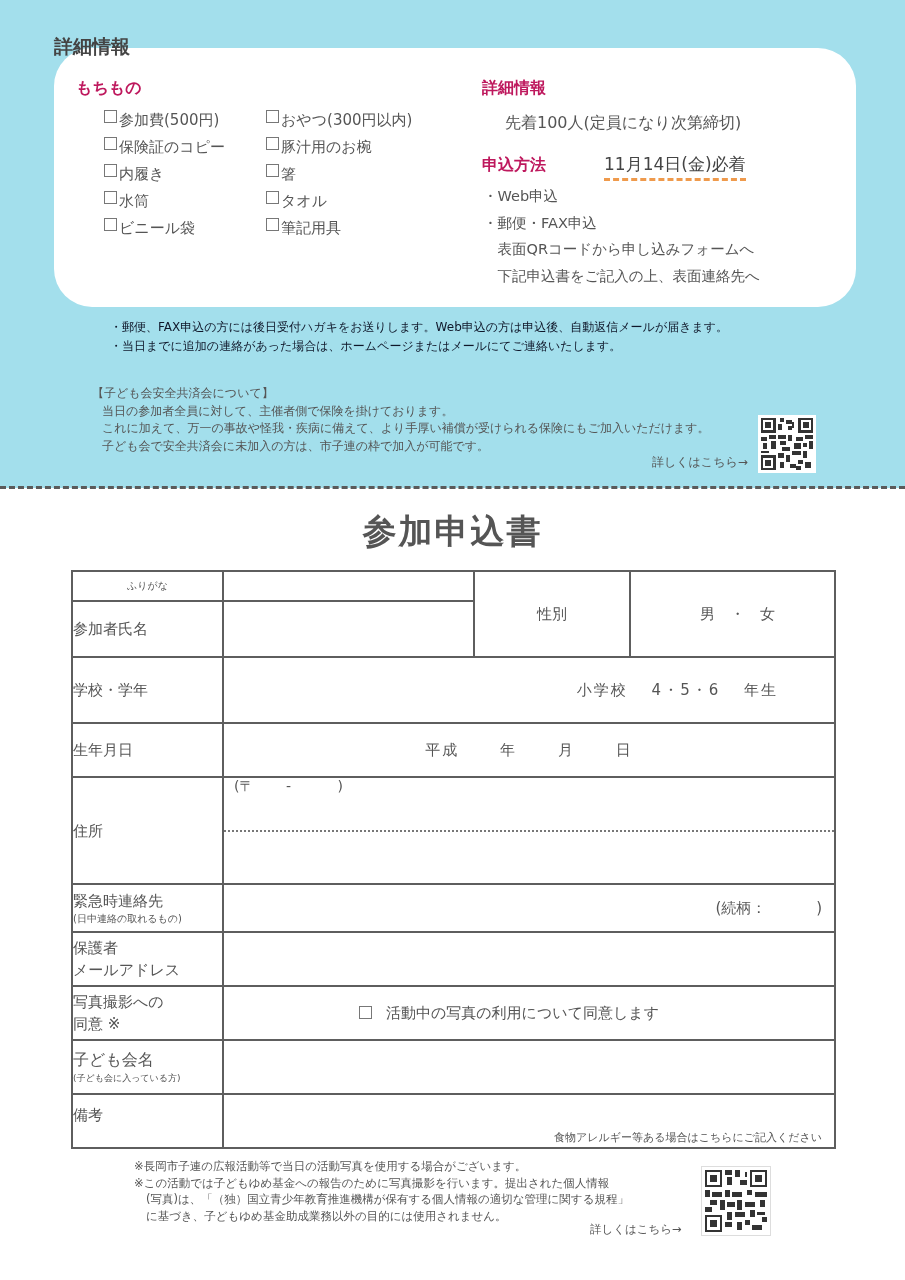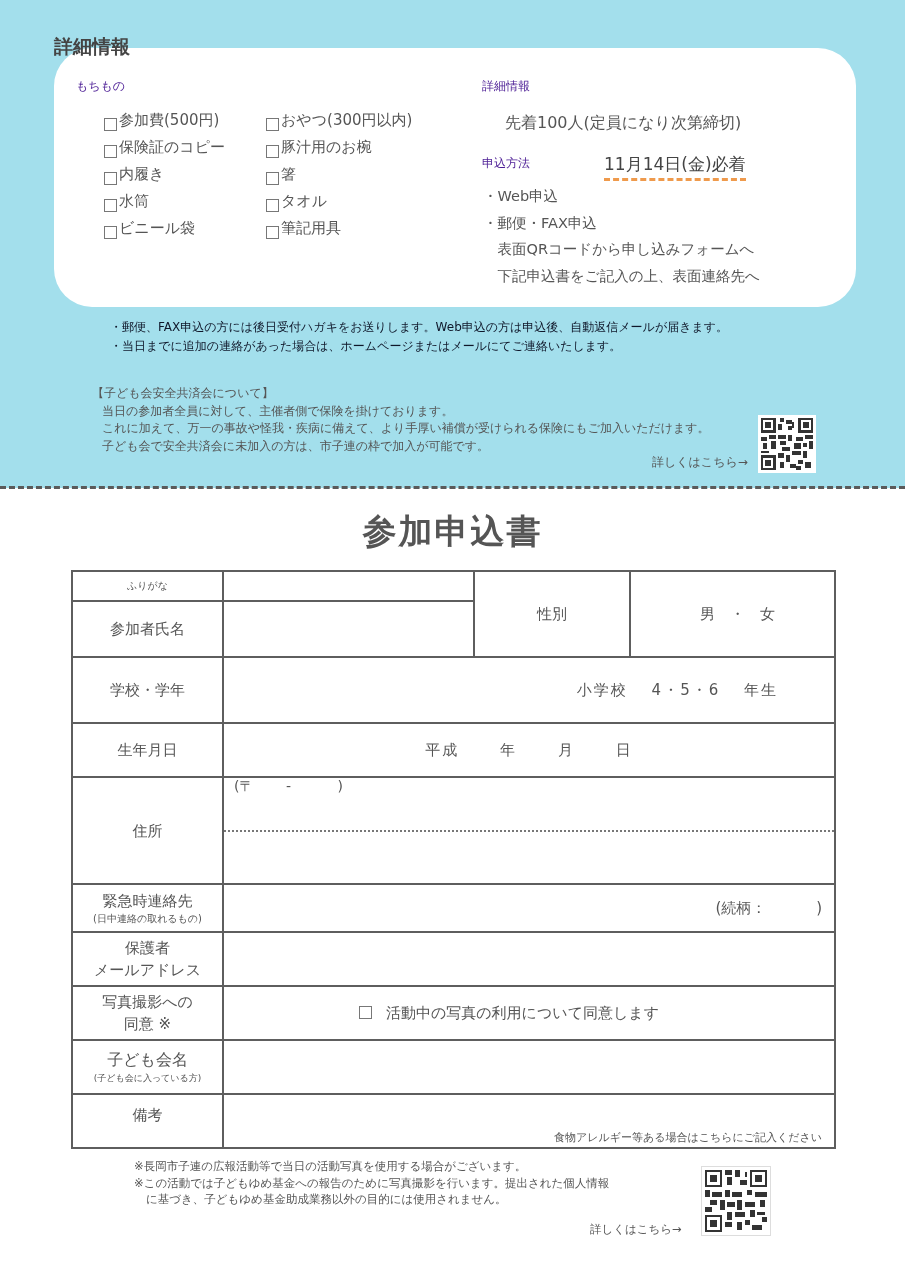--- a/index.html
+++ b/index.html
@@ -17,27 +17,27 @@
     }
     .section-title {
       position: absolute; left: 54px; top: 34px;
       font-size: 19px; font-weight: bold; color: #444; letter-spacing: 0px;
       z-index: 2;
     }
     .card {
       position: absolute; left: 54px; top: 48px; width: 802px; height: 259px;
       background: #ffffff; border-radius: 38px;
     }
-    .h-sub { position: absolute; font-size: 12px; font-weight: normal; color: #4c1d95; }
+    .h-sub { position: absolute; font-size: 16px; font-weight: bold; color: #be185d; }
     .items {
       position: absolute; left: 104px; top: 110px;
       display: grid; grid-template-columns: 162px 170px; row-gap: 6px;
       font-size: 15px; color: #555;
     }
-    .item { height: 21px; line-height: 21px; white-space: nowrap; display: flex; align-items: flex-end; }
+    .item { height: 21px; line-height: 21px; white-space: nowrap; display: flex; align-items: flex-start; }
     .cb {
       display: inline-block; width: 13px; height: 13px; border: 1px solid #777;
       margin-right: 2px; flex: none; background: #fff;
     }
     .capacity { position: absolute; left: 505px; top: 113px; font-size: 16px; color: #555; }
     .deadline {
       position: absolute; left: 604px; top: 153px; font-size: 17px; color: #444;
       padding-bottom: 2px; border-bottom: 3px dashed #ef9a4c;
     }
     .apply-lines { position: absolute; left: 483px; top: 183px; font-size: 14.5px; color: #555; line-height: 26.5px; }
@@ -60,21 +60,21 @@
       position: absolute; left: 0; top: 509px; width: 905px; text-align: center;
       font-size: 34px; font-weight: bold; color: #555; letter-spacing: 2px;
     }
     table.form {
       position: absolute; left: 71px; top: 570px; width: 763px;
       border-collapse: collapse; table-layout: fixed;
       border: 2px solid #5e5e5e;
       font-size: 15px; color: #555;
     }
     table.form td { border: 2px solid #5e5e5e; padding: 0; vertical-align: middle; }
-    .lab { width: 151px; text-align: center; line-height: 22px; }
+    .lab { width: 151px; line-height: 22px; }
     .small { font-size: 10px; line-height: 14px; }
     .dotted-b { border-bottom: 2px dotted #666 !important; }
     .furi { font-size: 10px; height: 30px; text-align: center; vertical-align: middle; }
     .val-center { text-align: center; }
     .addr-cell { position: relative; height: 107px; }
     .addr-post { position: absolute; left: 10px; top: 0px; font-size: 14px; }
     .addr-line { position: absolute; left: 0; right: 0; top: 52px; border-top: 2px dotted #777; }
     .rel { text-align: right; padding-right: 12px !important; }
     .note-br { position: relative; }
     .note-br span.hint { position: absolute; right: 12px; bottom: 2px; font-size: 11px; }
@@ -283,20 +283,21 @@
     <td colspan="3" class="note-br">
       <span class="hint">食物アレルギー等ある場合はこちらにご記入ください</span>
     </td>
   </tr>
 </tbody>
   </table>
 
 <div class="foot">
   <div>※長岡市子連の広報活動等で当日の活動写真を使用する場合がございます。</div>
   <div>※この活動では子どもゆめ基金への報告のために写真撮影を行います。提出された個人情報</div>
+  <div class="ind">(写真)は、「（独）国立青少年教育推進機構が保有する個人情報の適切な管理に関する規程」</div>
   <div class="ind">に基づき、子どもゆめ基金助成業務以外の目的には使用されません。</div>
 </div>
 <div class="more-link2">詳しくはこちら→</div>
 
 <div class="qr" style="left:701px; top:1166px; border:1px solid #ddd;">
   <svg width="62" height="62" viewBox="0 0 25 25" shape-rendering="crispEdges">
     <rect width="25" height="25" fill="#fff"></rect>
     <g fill="#333">
       <rect x="0" y="0" width="7" height="7"></rect>
         <rect x="1" y="1" width="5" height="5" fill="#fff"></rect>

